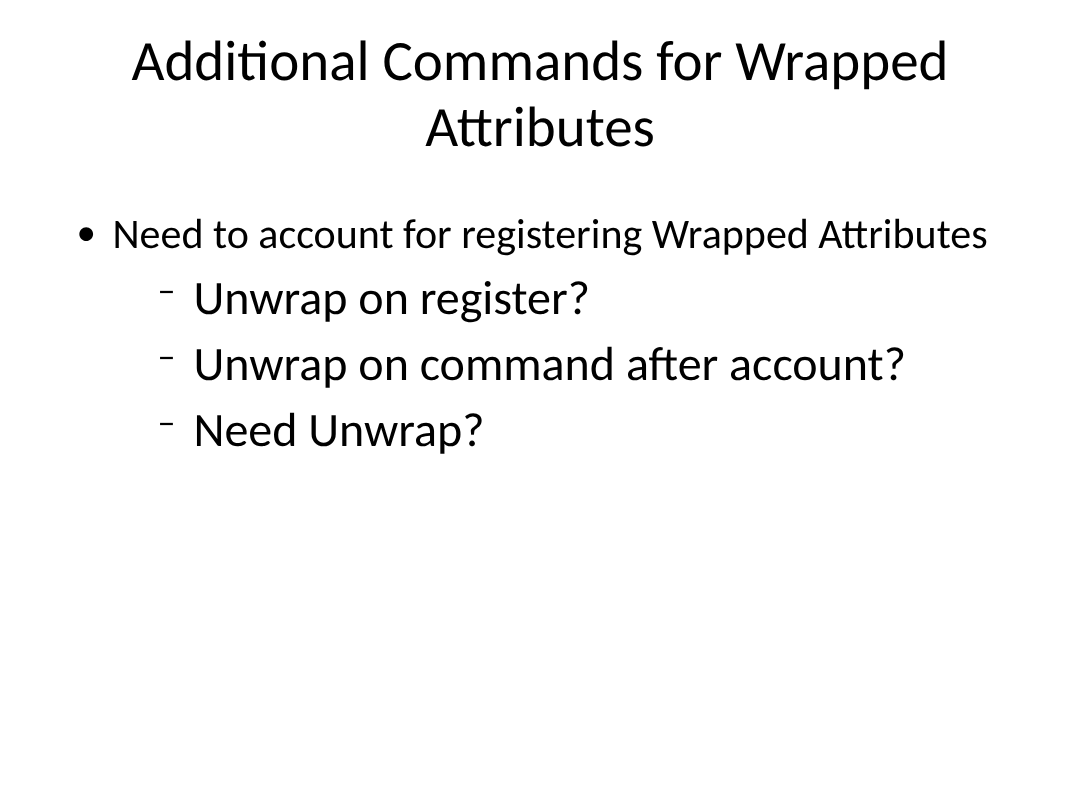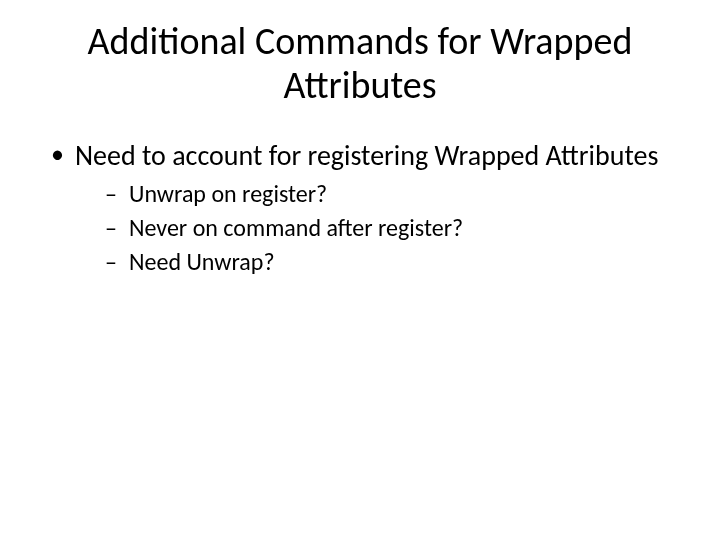--- a/index.html
+++ b/index.html
@@ -45,21 +45,21 @@
     font-size: 26px;
   }
   ul.level2 {
     list-style: none;
     padding: 0;
     margin: 6px 0 14px 0;
   }
   ul.level2 > li {
     position: relative;
     padding-left: 54px;
-    font-size: 24px;
+    font-size: 32px;
     line-height: 1.25;
     margin-bottom: 4px;
   }
   ul.level2 > li::before {
     content: "–";
     position: absolute;
     left: 30px;
     top: 0;
     font-size: 24px;
   }
@@ -68,18 +68,18 @@
 <body>
 
 <div class="slide">
   <h1 class="title">Additional Commands for Wrapped Attributes</h1>
 
   <ul class="level1">
     <li>
       <span>Need to account for registering Wrapped Attributes</span>
       <ul class="level2">
         <li><span>Unwrap on register?</span></li>
-        <li><span>Never on command after register?</span></li>
+        <li><span>Unwrap on command after account?</span></li>
         <li><span>Need Unwrap?</span></li>
       </ul>
     </li>
   </ul>
 </div>
 
 </body></html>

